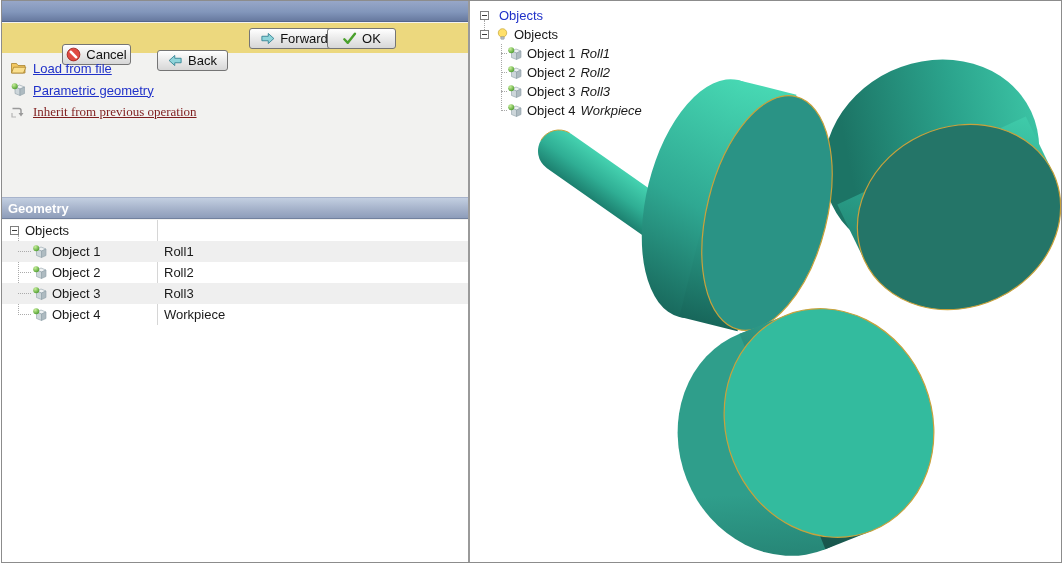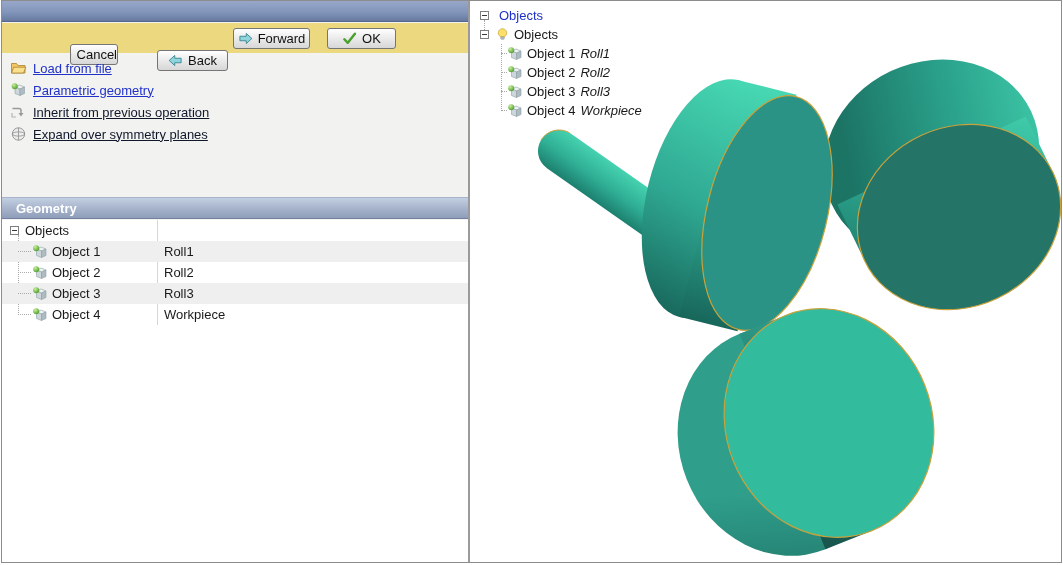--- a/index.html
+++ b/index.html
@@ -17,35 +17,35 @@
               background:linear-gradient(#97a7c8, #8296bb 55%, #67799f);
               border-bottom:1px solid #55658c; }
 
   .toolbar { position:absolute; left:0; top:22px; width:100%; height:30px;
              background:#ecd87e; display:flex; align-items:center; }
   .btn { height:21px; display:inline-flex; align-items:center; justify-content:center;
          gap:5px; border:1px solid #757575; border-radius:3px;
          background:linear-gradient(#ffffff, #ececec 45%, #d7d7d7);
          box-shadow:inset 0 1px 0 #ffffff; cursor:default; font-size:13px; color:#111; }
   .btn svg { display:block; }
-  #btn-cancel { position:absolute; left:68px;  width:48px;margin-top:32px; }
+  #btn-cancel { position:absolute; left:60px;  width:69px;margin-top:32px; }
   #btn-back   { position:absolute; left:155px; width:71px;margin-top:45px; }
-  #btn-forward{ position:absolute; left:231px; width:77px; }
+  #btn-forward{ position:absolute; left:247px; width:90px; }
   #btn-ok     { position:absolute; left:325px; width:69px; }
 
   .actions { position:absolute; left:0; top:56px; width:100%; }
   .action { height:22px; display:flex; align-items:center; padding-left:8px; }
   .action .ico { width:17px; height:16px; margin-right:6px; flex:0 0 17px; }
   .action a { color:#2031c9; text-decoration:underline; cursor:pointer; }
-  .action.disabled a { color:#0f172a; cursor:default; }
+  .action.disabled a { color:#7f1d1d; cursor:default;font-family:Liberation Serif, serif; }
 
   .geo-header { position:absolute; left:0; top:196px; width:100%; height:22px;
                 background:linear-gradient(#c3cfe1, #a5b2ca 55%, #8e9dba);
                 border-top:1px solid #a8b4cc; border-bottom:1px solid #72819e;
-                color:#ffffff; font-weight:bold; line-height:21px; padding-left:14px; }
+                color:#ffffff; font-weight:bold; line-height:21px; padding-left:6px; }
 
   .geo-table { position:absolute; left:0; top:219px; width:100%; height:105px;
                background:#ffffff; }
   .col-divider { position:absolute; left:155px; top:0; height:105px;
                  border-left:1px solid #d6d6d6; }
   .t-row { position:relative; height:21px; display:flex; align-items:center; }
   .t-row.alt { background:#efefef; }
   .t-root { padding-left:8px; }
   .t-item { padding-left:30px; }
   .t-item .stub { position:absolute; left:16px; top:10px; width:13px;
@@ -153,28 +153,20 @@
           </svg>
         <a>Parametric geometry</a>
       </div>
       <div class="action disabled">
         <svg class="ico" viewBox="0 0 16 16">
           <path d="M2,4.5 h6.5 a2,2 0 0 1 2,2 v3" fill="none" stroke="#9a9a9a" stroke-width="1.5"></path>
           <path d="M8,9 L10.5,12.6 L13,9 Z" fill="#9a9a9a"></path>
           <path d="M1.5,9 v4 h4" fill="none" stroke="#b5b5b5" stroke-width="1.2"></path>
         </svg>
         <a>Inherit from previous operation</a>
-      </div>
-      <div class="action disabled">
-        <svg class="ico" viewBox="0 0 16 16">
-          <circle cx="8" cy="8" r="6.2" fill="#ececec" stroke="#909090" stroke-width="0.9"></circle>
-          <ellipse cx="8" cy="8" rx="6.2" ry="2.1" fill="none" stroke="#909090" stroke-width="0.8"></ellipse>
-          <path d="M8,1.8 V14.2" stroke="#909090" stroke-width="0.8"></path>
-        </svg>
-        <a>Expand over symmetry planes</a>
       </div>
     </div>
 
     <div class="geo-header">Geometry</div>
 
     <div class="geo-table">
       <div class="col-divider"></div>
       <div class="tree-rail-left"></div>
 
       <div class="t-row t-root">

